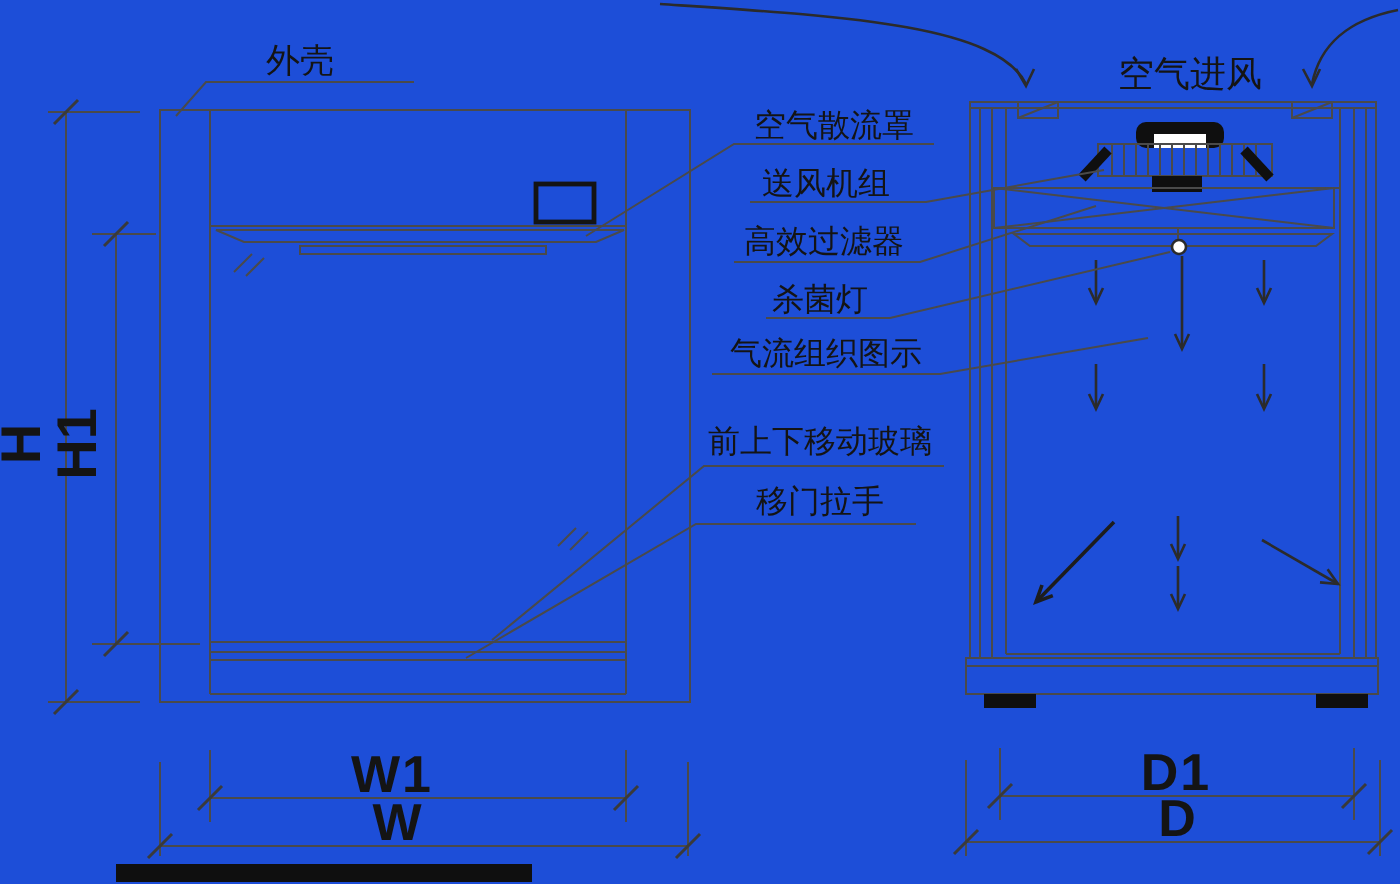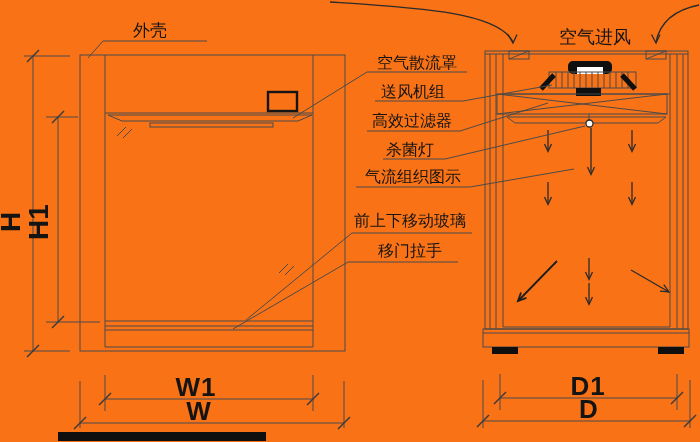--- a/index.html
+++ b/index.html
@@ -1,16 +1,16 @@
 <!DOCTYPE html>
 <html><head>
 <meta charset="utf-8">
 <style>
   html,body{margin:0;padding:0;background:#ffffff;}
-  .stage{position:relative;width:700px;height:442px;background:#f97316;overflow:hidden;}
+  .stage{position:relative;width:700px;height:442px;background:#1d4ed8;overflow:hidden;}
   svg{display:block;}
   .ln{stroke:#4a4a4a;stroke-width:1;fill:none;}
   .thk{stroke:#141414;stroke-width:2.4;fill:none;}
   .blk{fill:#0f0f0f;stroke:none;}
   .wht{fill:#ffffff;stroke:none;}
   .arrow{stroke:#2b2b2b;stroke-width:1.3;fill:none;}
   .arrowThk{stroke:#1d1d1d;stroke-width:1.8;fill:none;}
   .tick{stroke:#3a3a3a;stroke-width:1.5;fill:none;}
   text{font-family:"Liberation Sans","DejaVu Sans",sans-serif;fill:#141414;}
   .lbl{font-size:16px;}

